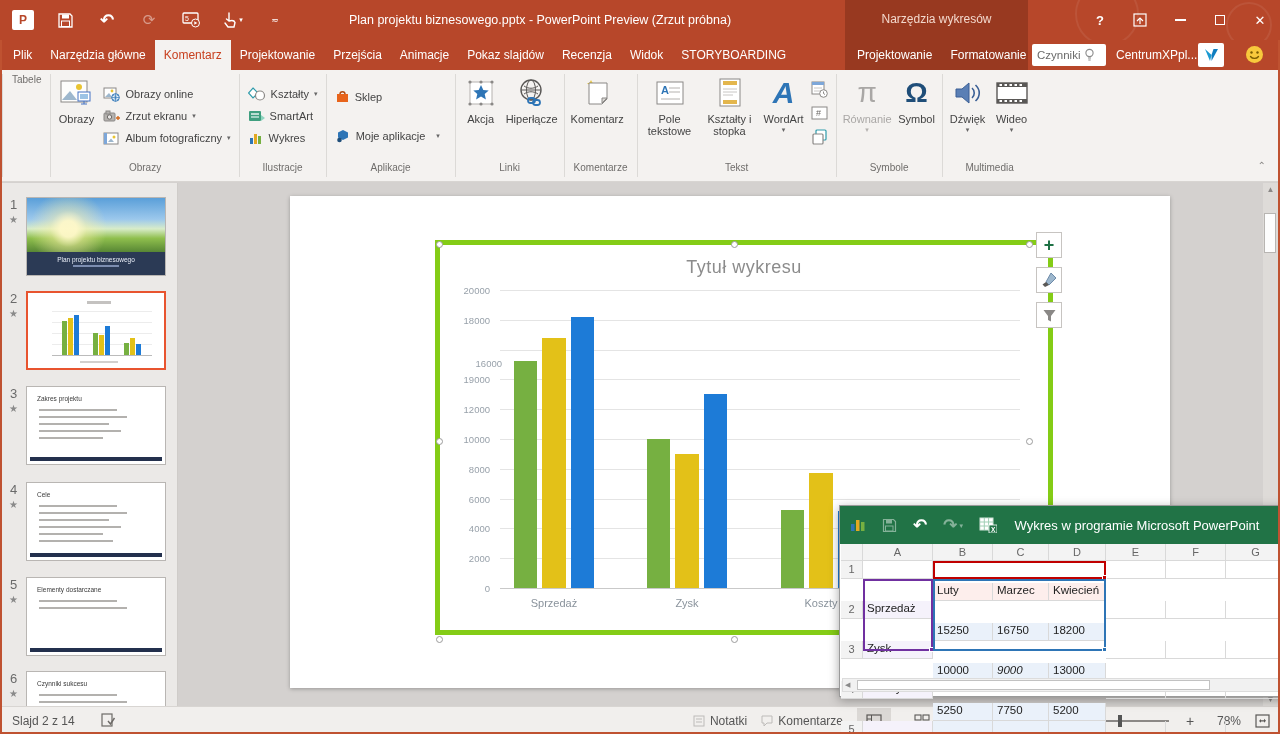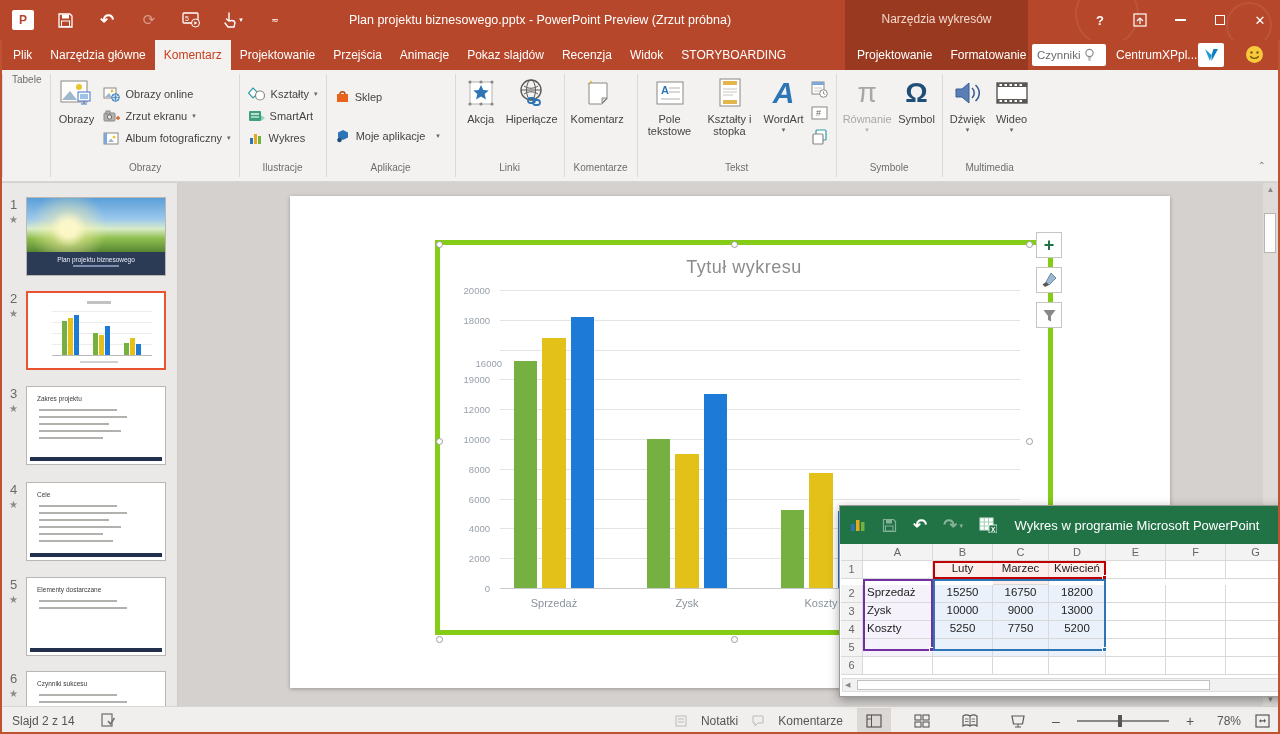--- a/index.html
+++ b/index.html
@@ -96,35 +96,35 @@
 
   
   .datasheet{position:absolute;left:660px;top:322px;width:596px;height:192px;background:#fff;border:1px solid #9a9a9a;box-shadow:0 3px 10px rgba(0,0,0,.35);z-index:20;}
   .ds-titlebar{position:absolute;left:0;top:0;right:0;height:38px;background:#217346;display:flex;align-items:center;padding:0 10px;}
   .ds-tools{display:flex;align-items:center;gap:16px;}
   .ds-title{position:absolute;left:120px;right:120px;text-align:center;color:#fff;font-size:13px;}
   .ds-grid{position:absolute;left:1px;top:38px;width:565px;}
   .ds-row{display:flex;}
   .ds-cell{border-right:1px solid #d9d9d9;border-bottom:1px solid #d9d9d9;font-size:11.5px;color:#222;padding:1px 4px 0;overflow:hidden;white-space:nowrap;}
   .ds-hdr{background:#f3f3f3;color:#666;text-align:center;font-size:11px;padding-top:2px;}
-  .num{text-align:center;}
+  .num{text-align:left;margin-top:22px;}
   .f-red{background:#fdeeec;}
   .f-pur{background:#f5f2fb;}
   .f-blue{background:#eaf1fa;}
   .range-box{position:absolute;pointer-events:none;}
   .range-handle{position:absolute;width:5px;height:5px;}
   .ds-hscroll{position:absolute;left:2px;bottom:4px;height:14px;right:20px;background:#f1f1f1;border:1px solid #dcdcdc;}
   .ds-hthumb{position:absolute;left:14px;top:1px;width:62%;height:10px;background:#fff;border:1px solid #c2c2c2;}
   .scr-ar{position:absolute;font-size:7px;color:#8a8a8a;line-height:12px;}
 
   
   .statusbar{position:absolute;left:0;top:706px;width:1280px;height:28px;background:#f1efed;border-top:1px solid #d8d5d2;display:flex;align-items:center;font-size:12px;color:#555;}
   .sb-left{display:flex;align-items:center;gap:26px;padding-left:12px;}
   .sb-right{margin-left:auto;display:flex;align-items:center;gap:14px;padding-right:10px;}
-  .sb-item{display:flex;align-items:center;gap:14px;}
+  .sb-item{display:flex;align-items:center;gap:5px;}
   .view-btn{width:34px;height:26px;display:flex;align-items:center;justify-content:center;}
   .view-btn.active{background:#dbd8d5;}
   .zoom-track{position:relative;width:92px;height:2px;background:#8b8886;}
   .zoom-thumb{position:absolute;left:45%;top:-5px;width:4px;height:12px;background:#555;}
   .zoom-sign{font-size:14px;color:#555;width:14px;text-align:center;}
 </style>
 </head>
 <body>
 
 <div class="app">
@@ -708,41 +708,41 @@
               <div class="ds-cell ds-hdr" style="width: 56px; height: 17px;">C</div>
               <div class="ds-cell ds-hdr" style="width: 57px; height: 17px;">D</div>
               <div class="ds-cell ds-hdr" style="width: 60px; height: 17px;">E</div>
               <div class="ds-cell ds-hdr" style="width: 60px; height: 17px;">F</div>
               <div class="ds-cell ds-hdr" style="width: 60px; height: 17px;">G</div>
             </div>
             <div class="ds-row">
               <div class="ds-cell ds-hdr" style="width: 22px; height: 18px;">1</div>
               <div class="ds-cell" style="width: 70px; height: 18px;"></div>
               <div class="ds-cell num f-red" style="width: 60px; height: 18px;">Luty</div>
-              <div class="ds-cell num f-red" style="width: 56px; height: 24px;">Marzec</div>
+              <div class="ds-cell num f-red" style="width: 56px; height: 18px;">Marzec</div>
               <div class="ds-cell num f-red" style="width: 57px; height: 18px;">Kwiecień</div>
               <div class="ds-cell" style="width: 60px; height: 18px;"></div>
               <div class="ds-cell" style="width: 60px; height: 18px;"></div>
               <div class="ds-cell" style="width: 60px; height: 18px;"></div>
             </div>
             <div class="ds-row">
               <div class="ds-cell ds-hdr" style="width: 22px; height: 18px;">2</div>
               <div class="ds-cell f-pur" style="width: 70px; height: 18px;">Sprzedaż</div>
               <div class="ds-cell num f-blue" style="width: 60px; height: 18px;">15250</div>
               <div class="ds-cell num f-blue" style="width: 56px; height: 18px;">16750</div>
               <div class="ds-cell num f-blue" style="width: 57px; height: 18px;">18200</div>
               <div class="ds-cell" style="width: 60px; height: 18px;"></div>
               <div class="ds-cell" style="width: 60px; height: 18px;"></div>
               <div class="ds-cell" style="width: 60px; height: 18px;"></div>
             </div>
             <div class="ds-row">
               <div class="ds-cell ds-hdr" style="width: 22px; height: 18px;">3</div>
               <div class="ds-cell f-pur" style="width: 70px; height: 18px;">Zysk</div>
               <div class="ds-cell num f-blue" style="width: 60px; height: 18px;">10000</div>
-              <div class="ds-cell num f-blue" style="width: 56px; height: 18px;">9000</div>
+              <div class="ds-cell num f-blue" style="width: 56px; height: 18px; font-style: italic;">9000</div>
               <div class="ds-cell num f-blue" style="width: 57px; height: 18px;">13000</div>
               <div class="ds-cell" style="width: 60px; height: 18px;"></div>
               <div class="ds-cell" style="width: 60px; height: 18px;"></div>
               <div class="ds-cell" style="width: 60px; height: 18px;"></div>
             </div>
             <div class="ds-row">
               <div class="ds-cell ds-hdr" style="width: 22px; height: 18px;">4</div>
               <div class="ds-cell f-pur" style="width: 70px; height: 18px;">Koszty</div>
               <div class="ds-cell num f-blue" style="width: 60px; height: 18px;">5250</div>
               <div class="ds-cell num f-blue" style="width: 56px; height: 18px;">7750</div>

